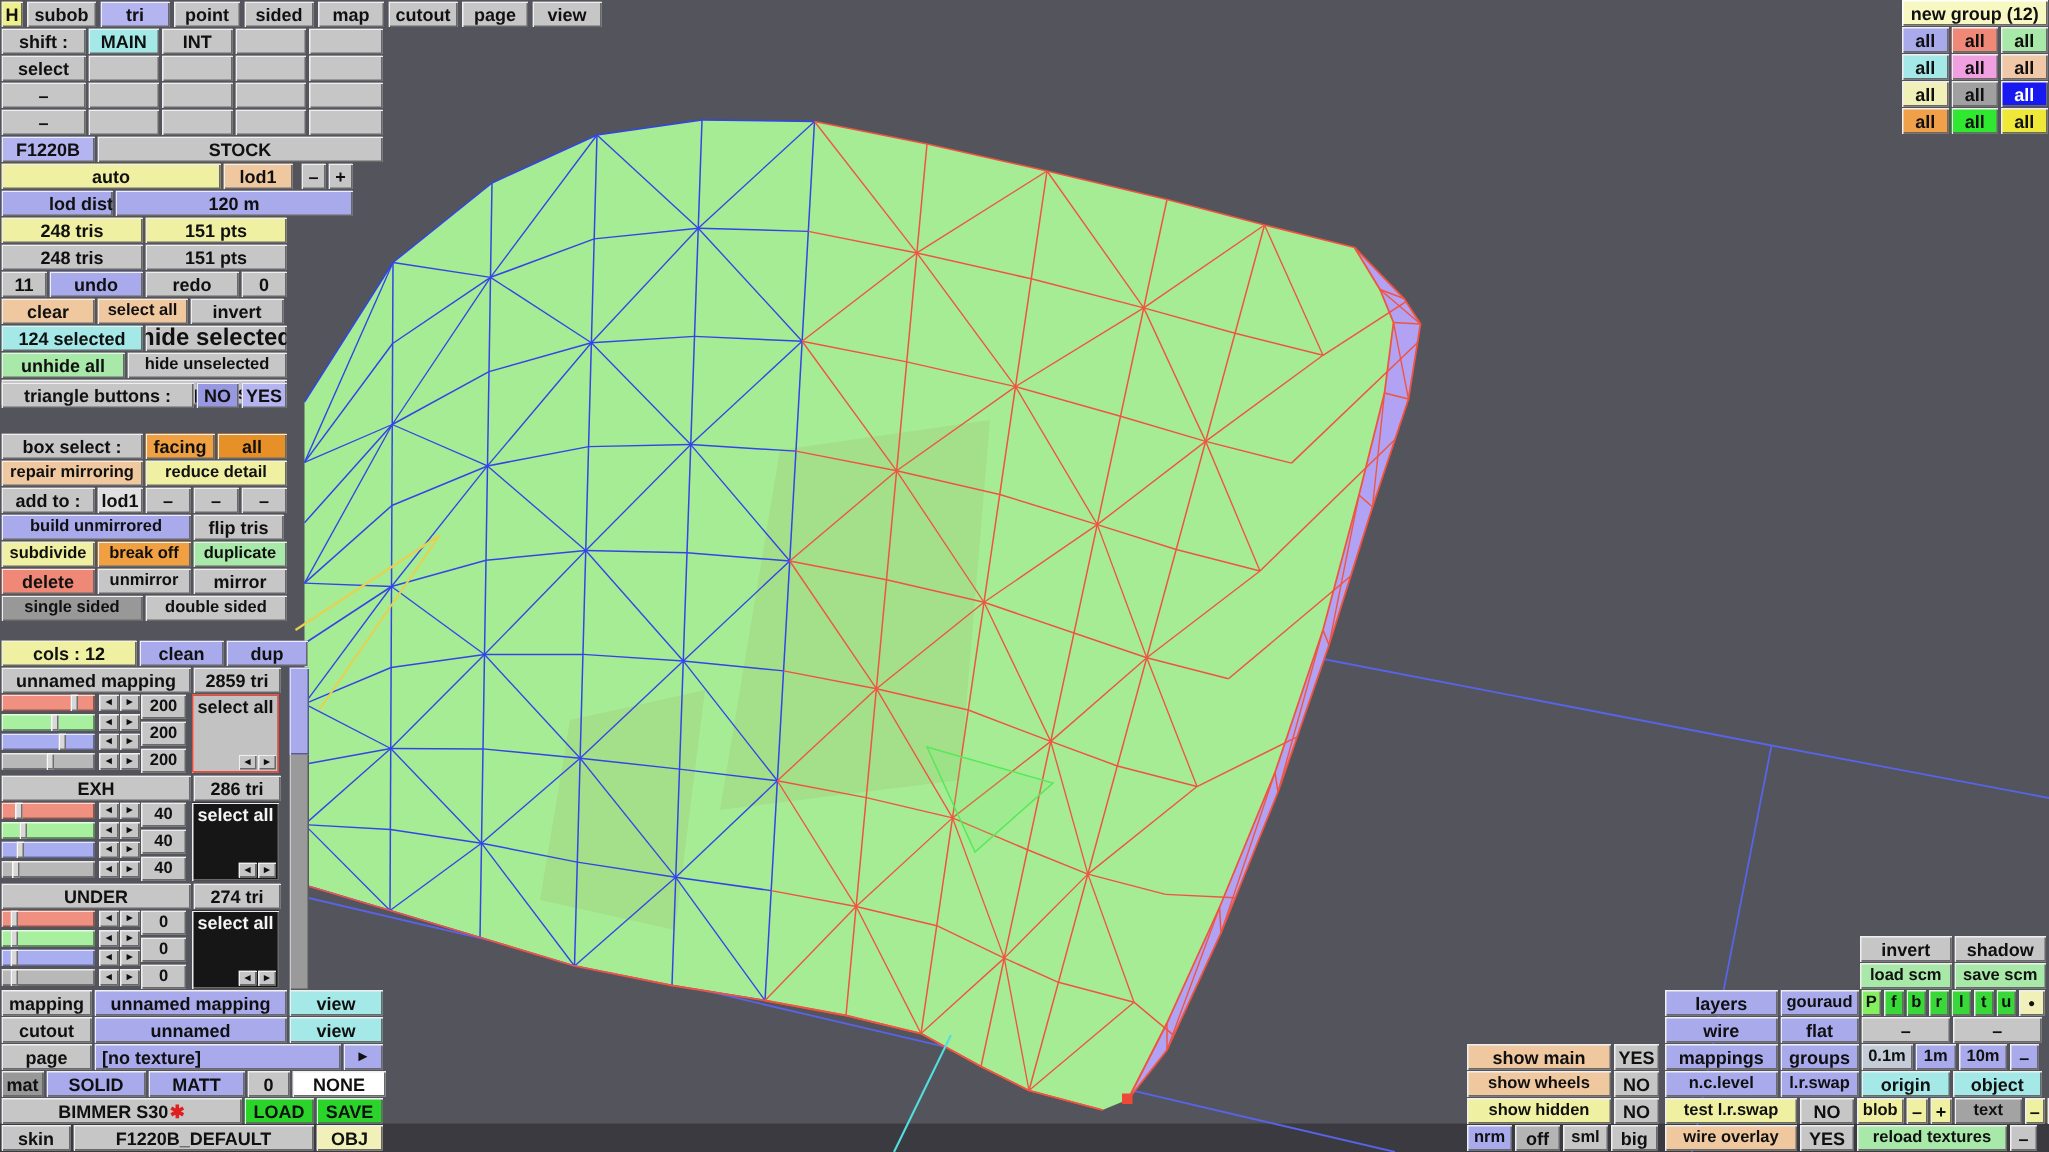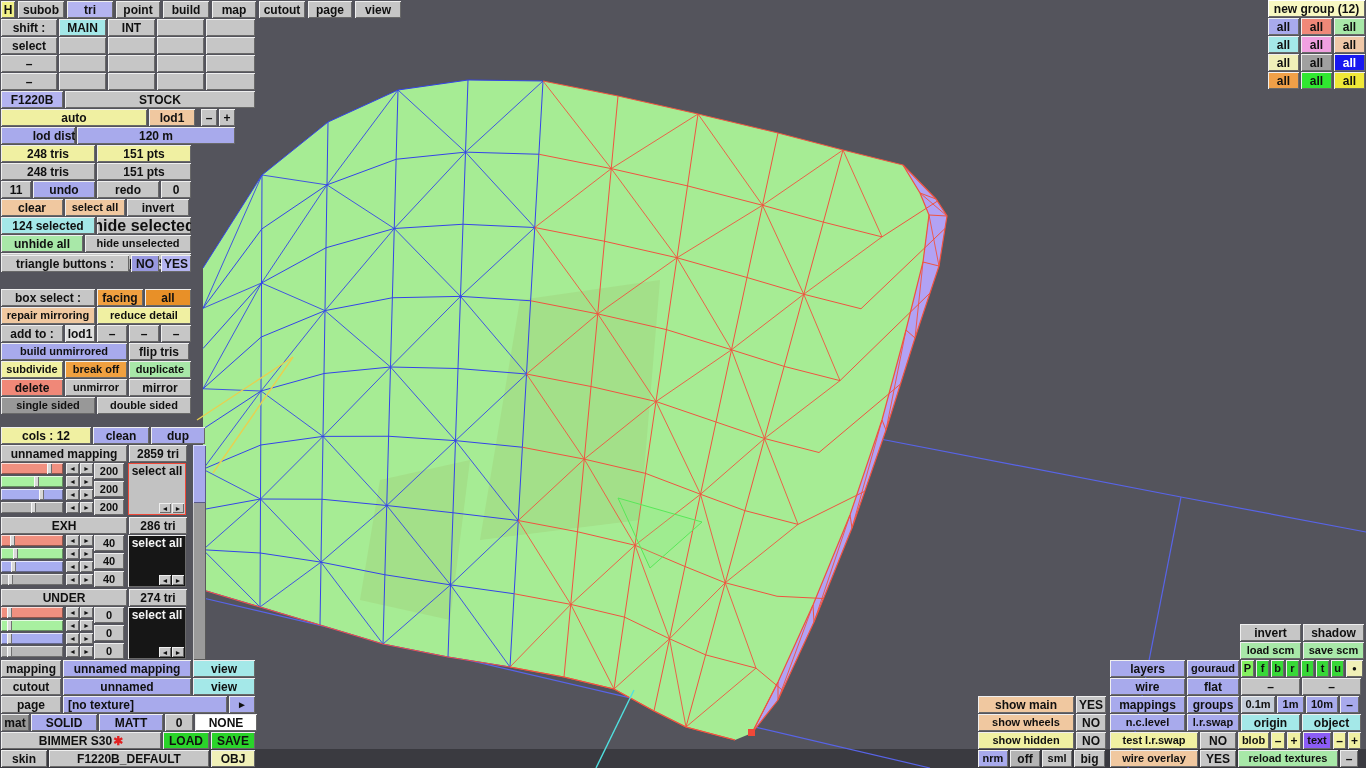--- a/index.html
+++ b/index.html
@@ -283,21 +283,21 @@
 <div id="ui">
   <div id="newgroup-header">new group (12)</div>
   <div id="scroll-track">
     <div id="scroll-thumb"></div>
   </div>
 <div class="row" style="left: 1px; top: 1px; gap: 3px;">
       <div class="btn" style="width: 14px; background: rgb(240, 240, 136);">H</div>
       <div class="btn" style="width: 46px; background: rgb(198, 198, 198);">subob</div>
       <div class="btn" style="width: 46px; background: rgb(180, 180, 240);">tri</div>
       <div class="btn" style="width: 44px; background: rgb(198, 198, 198);">point</div>
-      <div class="btn" style="width: 46px; background: rgb(198, 198, 198);">build</div>
+      <div class="btn" style="width: 46px; background: rgb(198, 198, 198);">sided</div>
       <div class="btn" style="width: 44px; background: rgb(198, 198, 198);">map</div>
       <div class="btn" style="width: 46px; background: rgb(198, 198, 198);">cutout</div>
       <div class="btn" style="width: 44px; background: rgb(198, 198, 198);">page</div>
       <div class="btn" style="width: 46px; background: rgb(198, 198, 198);">view</div>
     </div>
     <div class="row" style="left: 1px; top: 19px;">
       <div class="btn" style="width: 56px; background: rgb(198, 198, 198);">shift :</div>
       <div class="btn" style="width: 47px; background: rgb(164, 232, 232);">MAIN</div>
       <div class="btn" style="width: 47px; background: rgb(198, 198, 198);">INT</div>
       <div class="btn" style="width: 47px; background: rgb(198, 198, 198);"></div>
@@ -503,21 +503,21 @@
       <div class="btn" style="width: 52px; background: rgb(168, 170, 236); font-size: 11px;">l.r.swap</div>
       <div class="btn" style="width: 59px; background: rgb(164, 232, 232);">origin</div>
       <div class="btn" style="width: 59px; background: rgb(164, 232, 232);">object</div>
     </div>
     <div class="row" style="left: 1110px; top: 732px;">
       <div class="btn" style="width: 88px; background: rgb(240, 240, 162); font-size: 11px;">test l.r.swap</div>
       <div class="btn" style="width: 36px; background: rgb(198, 198, 198);">NO</div>
       <div class="btn" style="width: 31px; background: rgb(240, 240, 162); font-size: 11px;">blob</div>
       <div class="btn" style="width: 14px; background: rgb(240, 240, 162);">–</div>
       <div class="btn" style="width: 14px; background: rgb(240, 240, 162);">+</div>
-      <div class="btn" style="width: 28px; background: #8b5cf6; font-size: 11px; text-align: center;">text</div>
+      <div class="btn" style="width: 45px; background: #a3a3a3; font-size: 11px; text-align: center;">text</div>
       <div class="btn" style="width: 13px; background: rgb(240, 240, 162);">–</div>
       <div class="btn" style="width: 13px; background: rgb(240, 240, 162);">+</div>
     </div>
     <div class="row" style="left: 1110px; top: 750px;">
       <div class="btn" style="width: 88px; background: rgb(240, 200, 160); font-size: 11px;">wire overlay</div>
       <div class="btn" style="width: 36px; background: rgb(198, 198, 198);">YES</div>
       <div class="btn" style="width: 100px; background: rgb(168, 232, 168); font-size: 11px;">reload textures</div>
       <div class="btn" style="width: 18px; background: rgb(198, 198, 198);">–</div>
     </div>
     <div class="row" style="left: 978px; top: 696px;">

